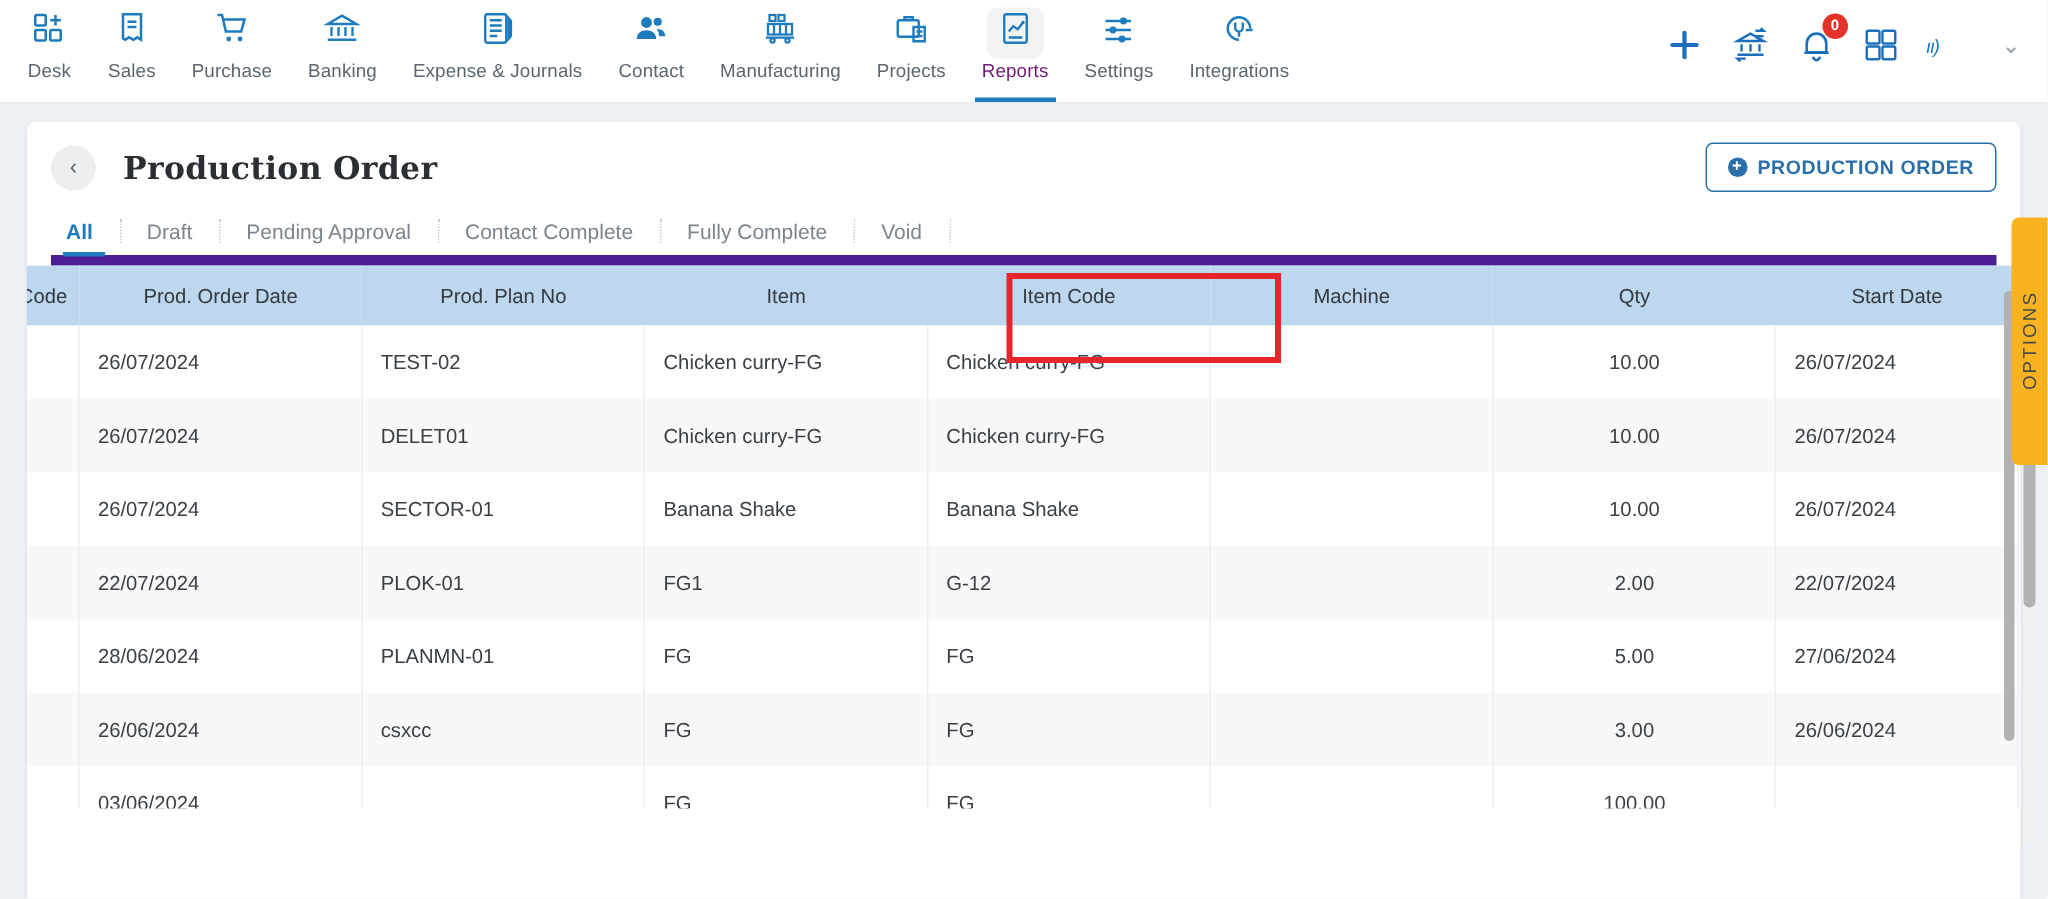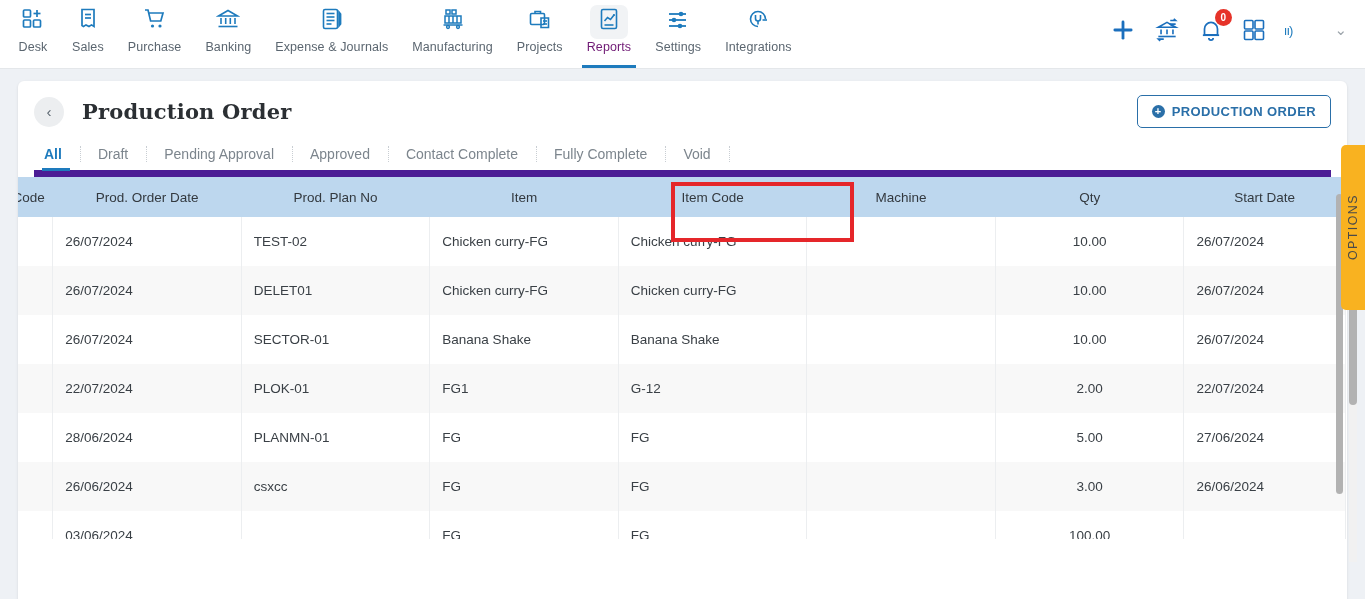--- a/index.html
+++ b/index.html
@@ -49,21 +49,21 @@
     gap: 18px; padding: 0 18px 0 0; height: 60px;
   }
   .nav-right .ri { position: relative; cursor: pointer; color: #1e7bbd;
     display: flex; align-items: center; justify-content: center; }
   .badge {
     position: absolute; top: -8px; right: -8px;
     background: #e63329; color: #fff; font-size: 10px; font-weight: bold;
     border-radius: 50%; width: 17px; height: 17px;
     display: flex; align-items: center; justify-content: center;
   }
-  .sig-glyph { font-size: 13px; color: #7d868e; letter-spacing: -1px; }
+  .sig-glyph { font-size: 13px; color: #7d868e; letter-spacing: -1px; font-style: italic; }
   .chev { color: #9aa2a9; font-size: 15px; margin-left: 24px; cursor: pointer; }
 
   
   .page-wrap { padding: 12px 18px 0 18px; height: 530px; }
   .card {
     background: #fff; border-radius: 6px; height: 546px;
     box-shadow: 0 1px 3px rgba(0,0,0,.10); position: relative;
     overflow: hidden;
   }
   .card-head {
@@ -247,20 +247,31 @@
           <line x1="6.5" y1="6.5" x2="14.5" y2="6.5"></line>
             <line x1="6.5" y1="10" x2="14.5" y2="10"></line>
           <line x1="6.5" y1="13.5" x2="14.5" y2="13.5"></line>
             <line x1="6.5" y1="17" x2="11.5" y2="17"></line>
           <path d="M19 5v14l1.6-2V7z"></path>
         </svg>
       </div>
       <div class="lbl">Expense &amp; Journals</div>
     </div>
 
+    <div class="nav-item">
+      <div class="ico">
+        <svg width="24" height="24" viewBox="0 0 24 24" fill="#1e7bbd">
+          <circle cx="9" cy="8" r="3.6"></circle>
+            <circle cx="16.5" cy="7.5" r="2.7"></circle>
+          <path d="M2.5 19c0-3.6 2.9-5.8 6.5-5.8s6.5 2.2 6.5 5.8z"></path>
+          <path d="M16.4 12.4c3 0 5.1 1.9 5.1 4.7h-4.1c0-1.8-.5-3.4-1.6-4.6z"></path>
+        </svg>
+      </div>
+      <div class="lbl">Contact</div>
+    </div>
 
 
     <div class="nav-item">
       <div class="ico">
         <svg width="24" height="24" viewBox="0 0 24 24" fill="none" stroke="#1e7bbd" stroke-width="1.5">
           <rect x="5" y="3" width="4" height="4"></rect>
             <rect x="11" y="3" width="4" height="4"></rect>
           <rect x="4" y="9" width="16" height="7"></rect>
           <line x1="8" y1="9" x2="8" y2="16"></line>
             <line x1="12" y1="9" x2="12" y2="16"></line>
@@ -380,23 +391,20 @@
 
     <div class="tabs">
       <div class="tab active">
           <span>All</span>
         </div>
       <div class="tab">
           <span>Draft</span>
         </div>
       <div class="tab">
           <span>Pending Approval</span>
-        </div>
-      <div class="tab">
-          <span>Approved</span>
         </div>
       <div class="tab">
           <span>Contact Complete</span>
         </div>
       <div class="tab">
           <span>Fully Complete</span>
         </div>
       <div class="tab">
           <span>Void</span>
         </div>

